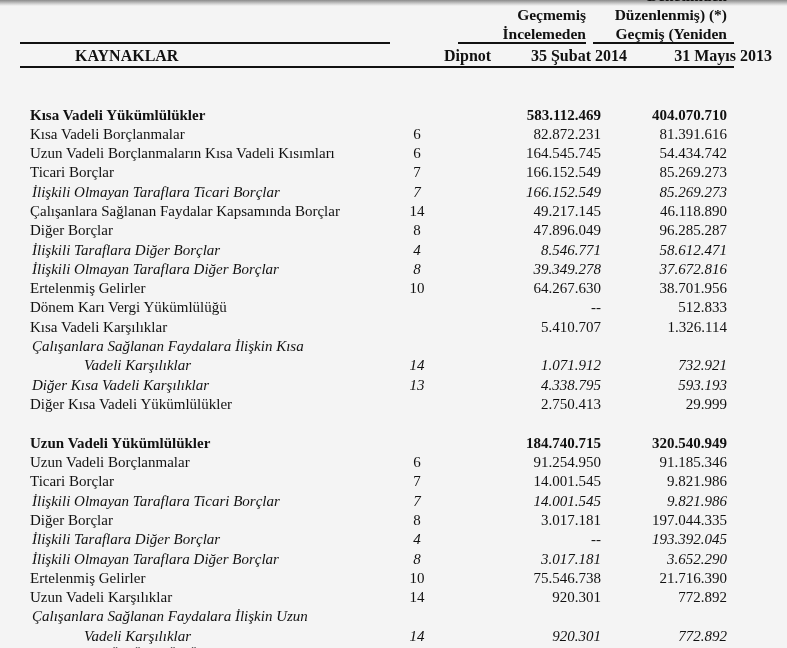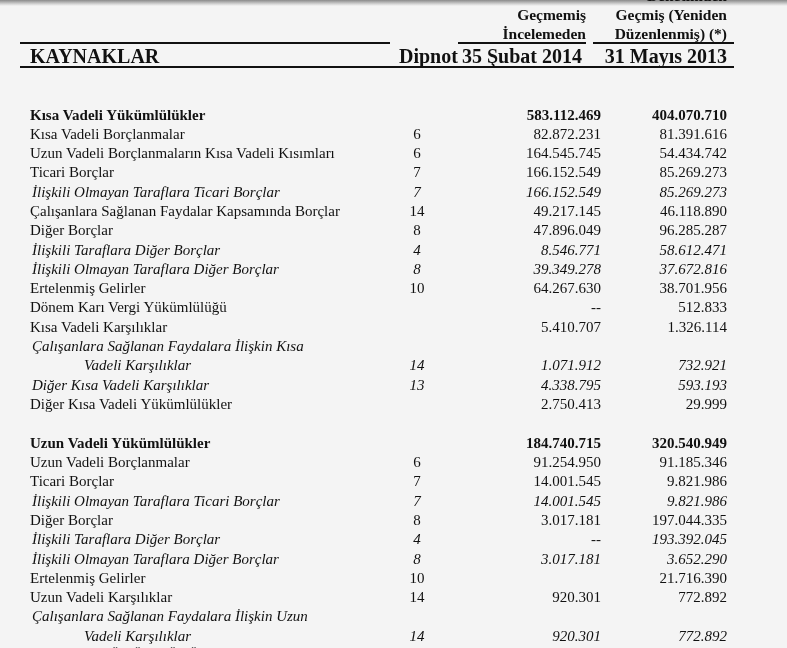--- a/index.html
+++ b/index.html
@@ -17,21 +17,21 @@
   .doc { position:absolute; left:0; top:0; width:787px; }
   .hdr {
     position:absolute; top:0; height:41px; width:140px;
     font-weight:bold; font-size:15.5px; line-height:19px; text-align:right;
   }
   .hdr .cut { display:block; margin-top:-12px; }
   .hdr1 { left:458px; top:5px; width:128px; }
   .hdr2 { left:590px; top:-2px; width:137px; }
   .hline { position:absolute; height:1.6px; background:#111; }
   .colhead {
-    position:absolute; top:46px; font-weight:bold; font-size:20px; line-height:20px;
+    position:absolute; top:46px; font-weight:bold; font-size:16px; line-height:20px;margin-left:45px;
   }
   .rows { position:absolute; left:0; top:86px; width:787px; }
   .row { position:relative; height:19.3px; font-size:15px; line-height:19px; white-space:nowrap; }
   .row .lbl { position:absolute; left:30px; }
   .row.ind .lbl { left:32px; font-style:italic; }
   .row.ind2 .lbl { left:52px; font-style:italic;margin-left:32px; }
   .row .nt { position:absolute; left:404px; width:26px; text-align:center; }
   .row .v1 { position:absolute; left:477px; width:124px; text-align:right; }
   .row .v2 { position:absolute; left:600px; width:127px; text-align:right; }
   .row.it .nt, .row.it .v1, .row.it .v2 { font-style:italic; }
@@ -43,22 +43,22 @@
 
 <div class="topshade"></div>
 
 <div class="doc">
   <div class="hdr hdr1">
     <div>Geçmemiş</div>
     <div>İncelemeden</div>
   </div>
   <div class="hdr hdr2">
     <div class="cut">Denetimden</div>
+    <div>Düzenlenmiş) (*)</div>
     <div>Geçmiş (Yeniden</div>
-    <div>Düzenlenmiş) (*)</div>
   </div>
 
   <div class="hline" style="left:458px; top:42px; width:128px;"></div>
   <div class="hline" style="left:593px; top:42px; width:141px;"></div>
   <div class="hline" style="left:20px; top:42px; width:370px;"></div>
 
   <div class="colhead" style="left:30px;">KAYNAKLAR</div>
   <div class="colhead" style="left:399px;">Dipnot</div>
   <div class="colhead" style="left:458px; width:124px; text-align:right;">35 Şubat 2014</div>
   <div class="colhead" style="left:600px; width:127px; text-align:right;">31 Mayıs 2013</div>
@@ -202,20 +202,21 @@
       </div>
       <div class="row ind it">
         <span class="lbl">İlişkili Olmayan Taraflara Diğer Borçlar</span>
         <span class="nt">8</span>
         <span class="v1">3.017.181</span>
         <span class="v2">3.652.290</span>
       </div>
       <div class="row">
         <span class="lbl">Ertelenmiş Gelirler</span>
         <span class="nt">10</span>
+        <span class="v1">75.546.738</span>
         <span class="v2">21.716.390</span>
       </div>
       <div class="row">
         <span class="lbl">Uzun Vadeli Karşılıklar</span>
         <span class="nt">14</span>
         <span class="v1">920.301</span>
         <span class="v2">772.892</span>
       </div>
       <div class="row ind it">
         <span class="lbl">Çalışanlara Sağlanan Faydalara İlişkin Uzun</span>

